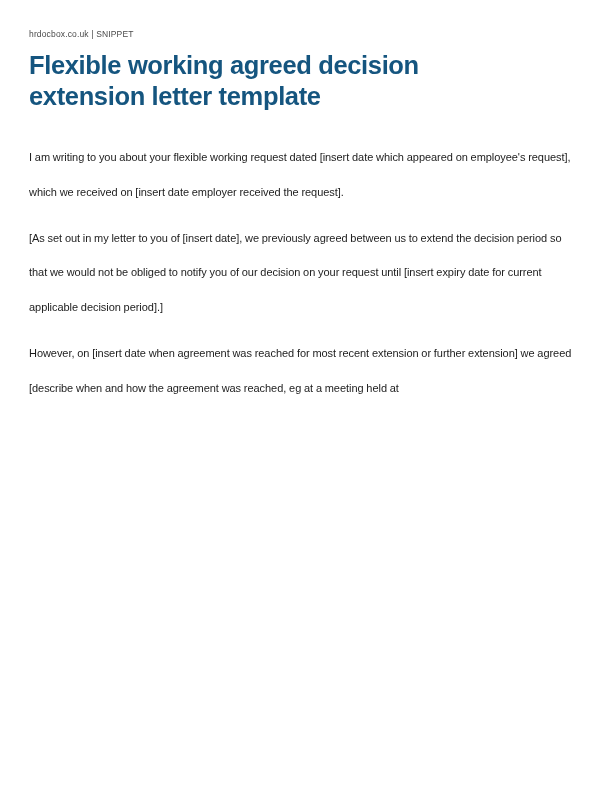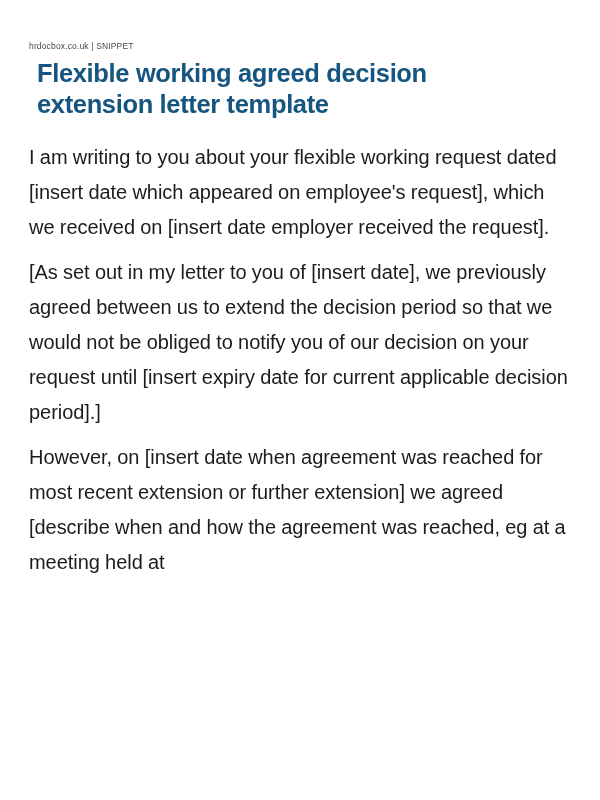--- a/index.html
+++ b/index.html
@@ -22,61 +22,61 @@
     height: 800px;
     background: #ffffff;
     box-sizing: border-box;
     padding: 0;
   }
 
   
   .doc-header {
     position: absolute;
     left: 29px;
-    top: 36px;
+    top: 24px;
     line-height: 1;
     text-align: center;
   }
 
   .kicker {
     font-family: "Liberation Sans", sans-serif;
     font-size: 8.5px;
     letter-spacing: 0.15px;
     color: #4a4a4a;
     white-space: nowrap;
     display: inline-block;
   }
 
   
   .doc-title {
     position: absolute;
     left: 29px;
     top: 50px;
     width: 470px;
-    margin: 8px;
+    margin: 0;
     font-family: "Liberation Sans", sans-serif;
     font-size: 25.5px;
     font-weight: bold;
     line-height: 1.22;
     letter-spacing: -0.35px;
     color: #15557f;
   }
 
   
   .doc-body {
     position: absolute;
     left: 29px;
     top: 140px;
     width: 545px;
   }
 
   .para {
     margin: 0 0 11px 0;
     font-family: "Liberation Sans", sans-serif;
-    font-size: 20px;
+    font-size: 11px;
     font-weight: normal;
     line-height: 34.8px;
     letter-spacing: -0.05px;
     color: #1c1c1c;
     text-align: left;
     word-spacing: -0.2px;
   }
 
   .para:last-child {
     margin-bottom: 0;

